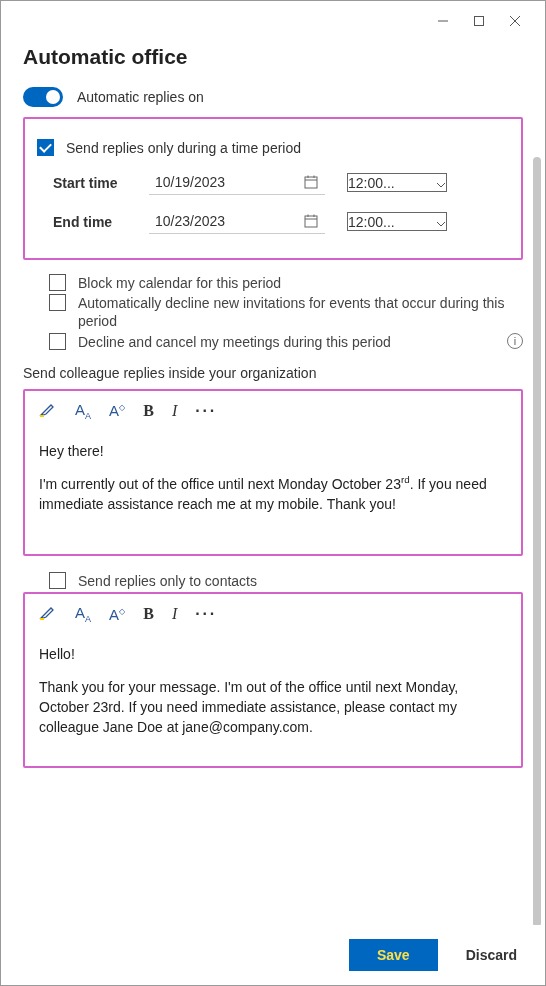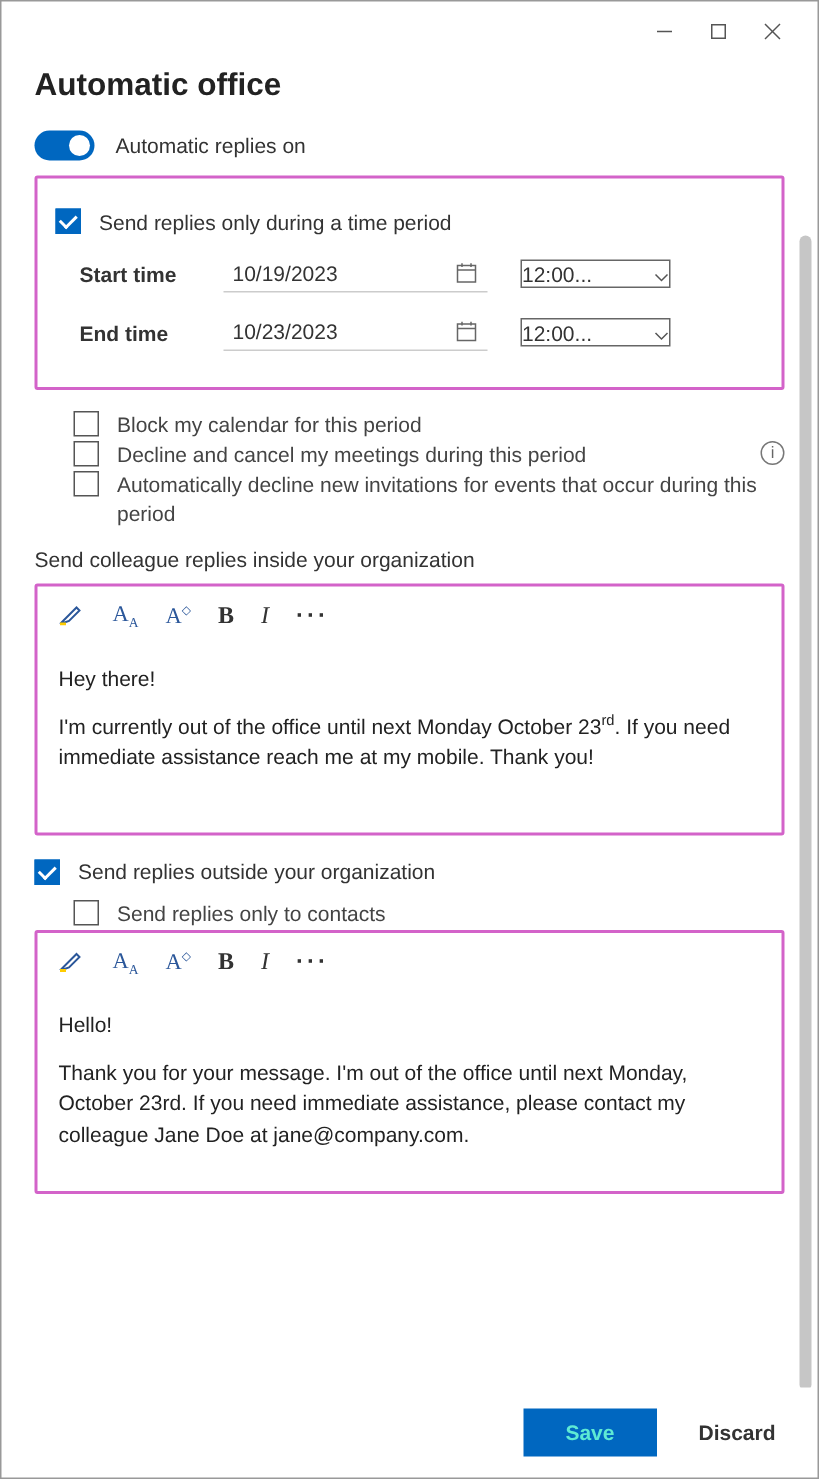--- a/index.html
+++ b/index.html
@@ -23,29 +23,29 @@
   .date-field { width: 176px; border-bottom: 1px solid #ccc; padding: 4px 6px; font-size: 14px; display: flex; align-items: center; justify-content: space-between; }
   .cal-icon svg { display: block; }
   .time-field { width: 100px; height: 19px; border: 1px solid #666; margin-left: 22px; display: flex; align-items: center; justify-content: space-between; padding: 0 0; font-size: 14px; }
   .sub-opts { margin-left: 26px; }
   .sub-opts .row { align-items: flex-start; margin: 2px 0; font-size: 14px; color: #444; }
   .sub-opts .row span { flex: 1; line-height: 1.3; }
   .info-icon { margin-left: 8px; width: 16px; height: 16px; border: 1px solid #777; border-radius: 50%; display: flex; align-items: center; justify-content: center; font-size: 11px; color: #666; flex: 0 0 16px; }
   .section-label { font-size: 14px; margin: 14px 0 8px 0; color: #333; }
   .editor-box { border: 2px solid #d363c9; border-radius: 2px; margin-bottom: 16px; }
   .toolbar { display: flex; align-items: center; gap: 18px; padding: 10px 14px; }
-  .toolbar .tbtn { color: #2b579a; font-family: Liberation Serif, serif; }
+  .toolbar .tbtn { color: #2b579a; font-family: Liberation Sans, sans-serif; }
   .toolbar .bold { font-weight: bold; color: #333; font-family: "Segoe UI"; font-size: 16px; }
   .toolbar .italic { font-style: italic; font-family: serif; color: #333; font-size: 16px; }
   .toolbar .more { color: #333; letter-spacing: 2px; font-weight: bold; }
   .editor-body { padding: 10px 14px 28px 14px; font-size: 14px; line-height: 1.45; color: #222; }
   .editor-body p { margin: 0 0 12px 0; }
   .editor-body sup { font-size: 0.7em; }
   .footer { height: 60px; display: flex; justify-content: flex-end; align-items: center; padding: 0 22px; gap: 22px; }
-  .btn-primary { background: #0067c0; color: #5eead4; border: none; padding: 8px 28px; font-size: 14px; font-weight: 600; }
+  .btn-primary { background: #0067c0; color: #fde047; border: none; padding: 8px 28px; font-size: 14px; font-weight: 600; }
   .btn-secondary { background: none; border: none; font-size: 14px; font-weight: 600; color: #333; }
   .txt { font-size: 14px; }
 </style>
 </head>
 <body>
 
 <div class="window">
 
   <div class="titlebar">
     <div class="winbtn">
@@ -127,26 +127,26 @@
       </div>
     </div>
 
     <div class="sub-opts">
       <div class="row">
         <div class="checkbox"></div>
         <span>Block my calendar for this period</span>
       </div>
       <div class="row">
         <div class="checkbox"></div>
+        <span>Automatically decline new invitations for events that occur during this period</span>
+      </div>
+      <div class="row">
+        <div class="checkbox"></div>
         <span>Decline and cancel my meetings during this period</span>
         <div class="info-icon">i</div>
-      </div>
-      <div class="row">
-        <div class="checkbox"></div>
-        <span>Automatically decline new invitations for events that occur during this period</span>
       </div>
     </div>
 
     <div class="section-label">Send colleague replies inside your organization</div>
 
     <div class="editor-box">
       <div class="toolbar">
         <span class="tbtn">
           <svg width="18" height="16" viewBox="0 0 18 16">
               <path d="M2 14 L5 11 L12 4 L14 6 L7 13 L4 14 Z" fill="none" stroke="#2b579a" stroke-width="1.3"></path>
@@ -158,24 +158,20 @@
         <span class="bold">B</span>
         <span class="italic">I</span>
         <span class="more">···</span>
       </div>
       <div class="editor-body">
         <p>Hey there!</p>
         <p><span>I'm currently out of the office until next Monday October 23</span><sup>rd</sup><span>. If you need immediate assistance reach me at my mobile. Thank you!</span></p>
       </div>
     </div>
 
-    <div class="row" style="margin-top:4px;">
-      <div class="checkbox checked"></div>
-      <span class="txt">Send replies outside your organization</span>
-    </div>
     <div class="sub-opts" style="margin-left:26px;">
       <div class="row">
         <div class="checkbox"></div>
         <span>Send replies only to contacts</span>
       </div>
     </div>
 
     <div class="editor-box">
       <div class="toolbar">
         <span class="tbtn">

